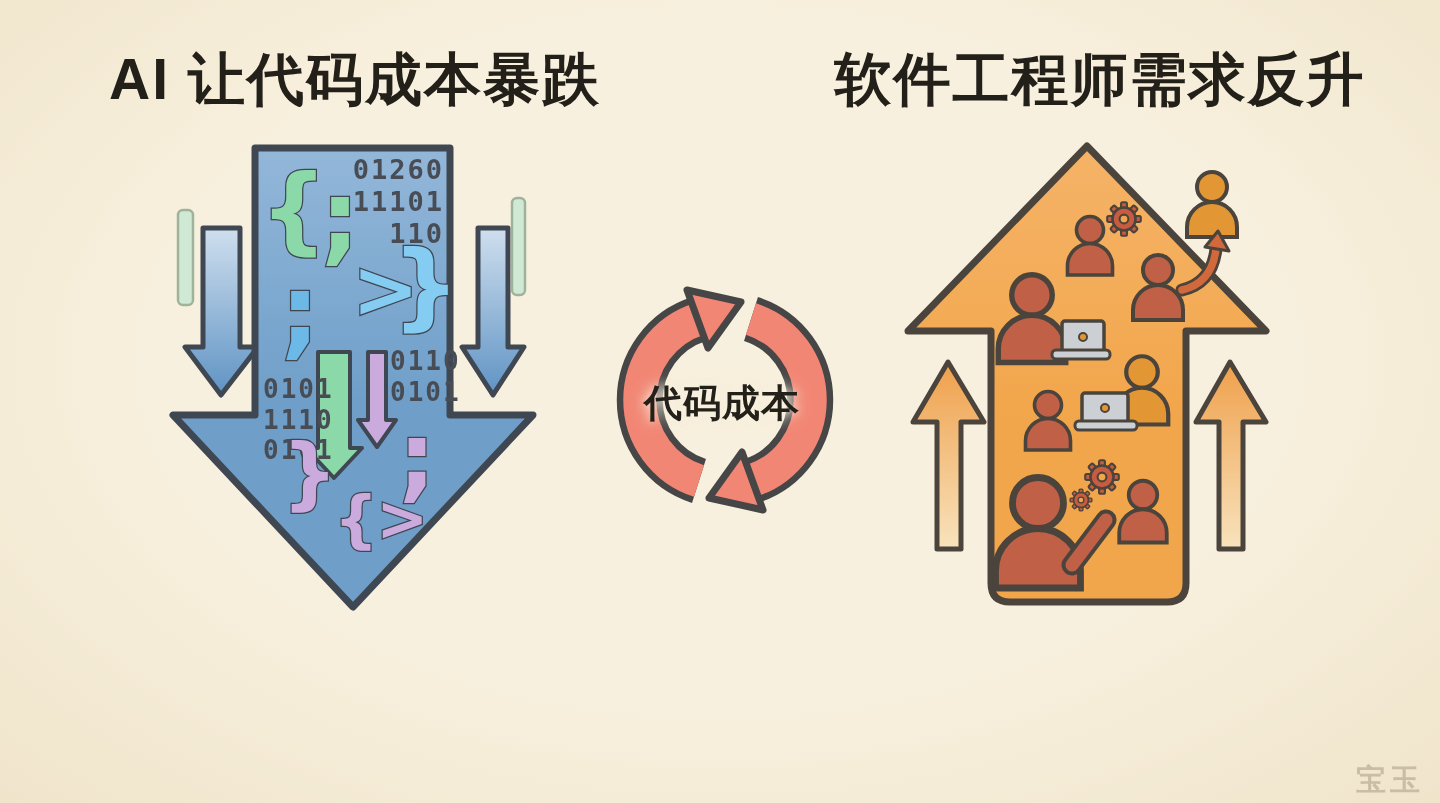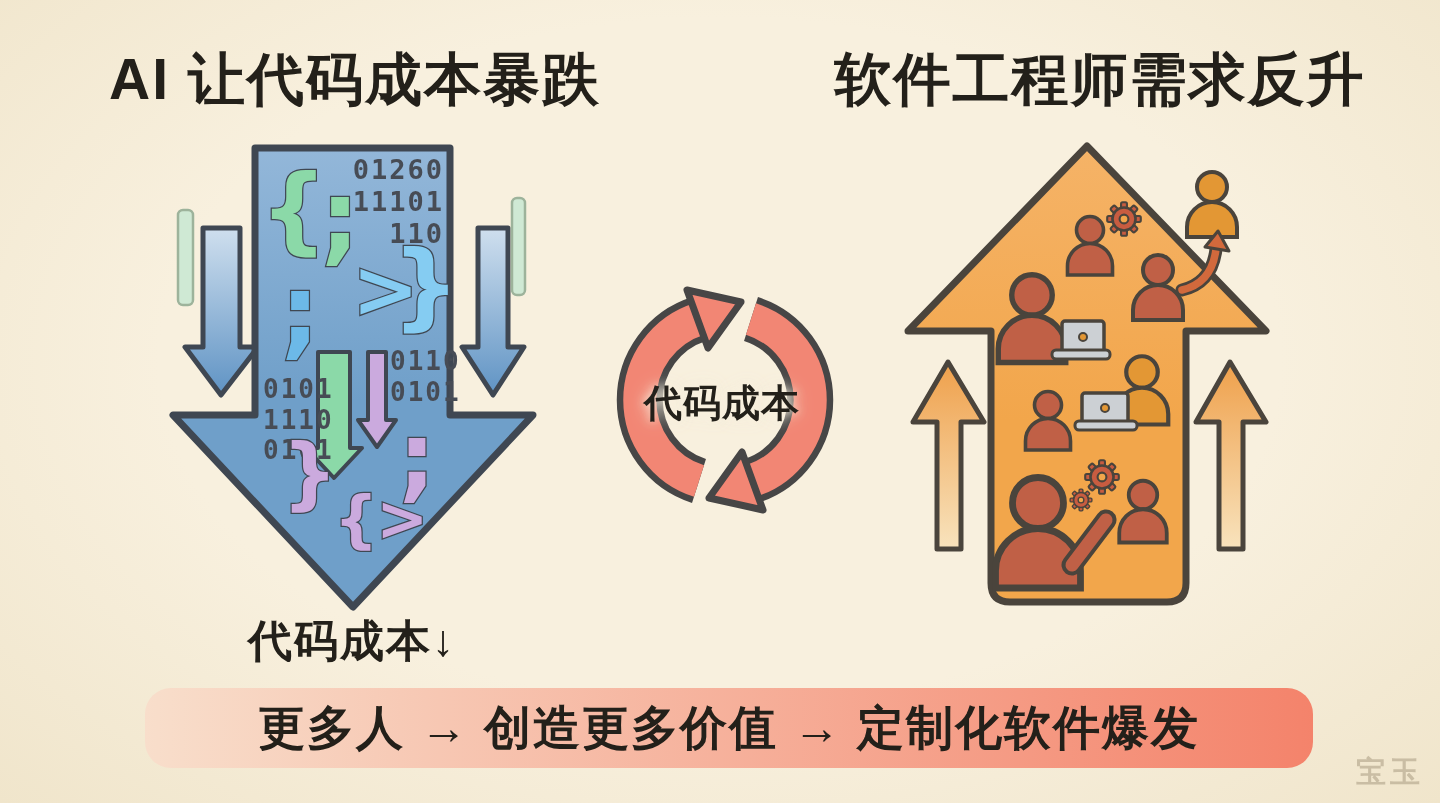--- a/index.html
+++ b/index.html
@@ -33,21 +33,21 @@
   .lblue  { color:var(--lightblue); }
   .sblue  { color:var(--skyblue); }
   .purple { color:var(--purple); }
   .banner {
     position:absolute; left:145px; top:688px; width:1168px; height:80px; border-radius:26px;
     background:linear-gradient(90deg, var(--banner-left), var(--banner-right));
     display:flex; align-items:center; justify-content:center;
   }
   .banner-text { font-size:47px; font-weight:900; color:var(--ink); letter-spacing:2px; }
   .watermark {
-    position:absolute; right:16px; bottom:10px; font-size:30px; font-weight:bold;
+    position:absolute; right:16px; bottom:2px; font-size:30px; font-weight:bold;
     color:var(--watermark); opacity:.65; letter-spacing:4px;
   }
   svg { position:absolute; overflow:visible; }
   .shape-stroke { stroke:var(--shape-outline); stroke-linejoin:round; }
   .orange-stroke { stroke:var(--orange-outline); stroke-linejoin:round; }
   .stop-bl-l { stop-color:var(--side-blue-light); } .stop-bl-d { stop-color:var(--side-blue); }
   .stop-bb-l { stop-color:var(--blue-fill-light); } .stop-bb-d { stop-color:var(--blue-fill); }
   .stop-or-t { stop-color:var(--orange-grad-top); } .stop-or-b { stop-color:var(--orange-grad-bottom); }
   .stop-ob-l { stop-color:var(--orange-fill-light); } .stop-ob-d { stop-color:var(--orange-fill); }
 </style>
@@ -177,21 +177,17 @@
     <use href="#gear" transform="translate(222,342) scale(1.05)"></use>
     <use href="#gear" transform="translate(201,365) scale(0.68)"></use>
     <use href="#person" transform="translate(263,360) scale(0.95)" fill="var(--person-dark)" stroke="var(--orange-outline)"></use>
     <use href="#person" transform="translate(158,368) scale(1.7)" fill="var(--person-dark)" stroke="var(--orange-outline)"></use>
     <g>
       <path d="M 192,430 L 226,385" fill="none" stroke="var(--orange-outline)" stroke-width="21" stroke-linecap="round"></path>
       <path d="M 192,430 L 226,385" fill="none" stroke="var(--person-dark)" stroke-width="13" stroke-linecap="round"></path>
     </g>
   </svg>
 
-  <div class="caption" style="left:152px; top:612px; width:400px;">代码成本↓</div>
 
-  <div class="banner">
-    <span class="banner-text">更多人 → 创造更多价值 → 定制化软件爆发</span>
-  </div>
 
   <div class="watermark">宝玉</div>
 
 </div>
 
 </body></html>

